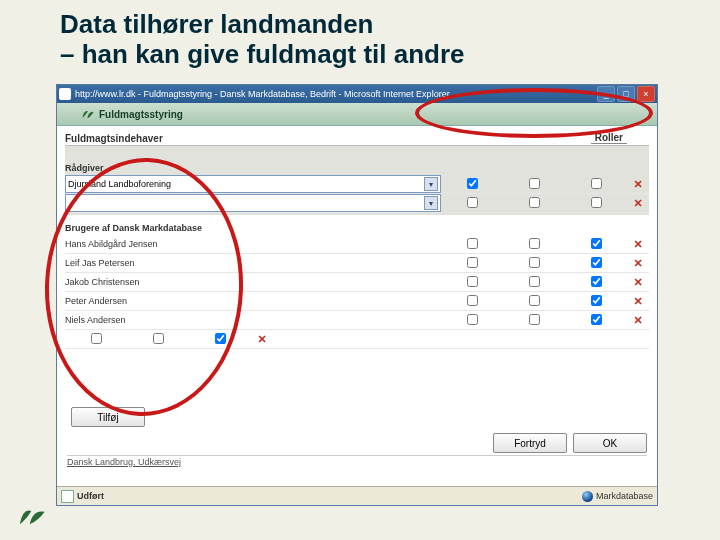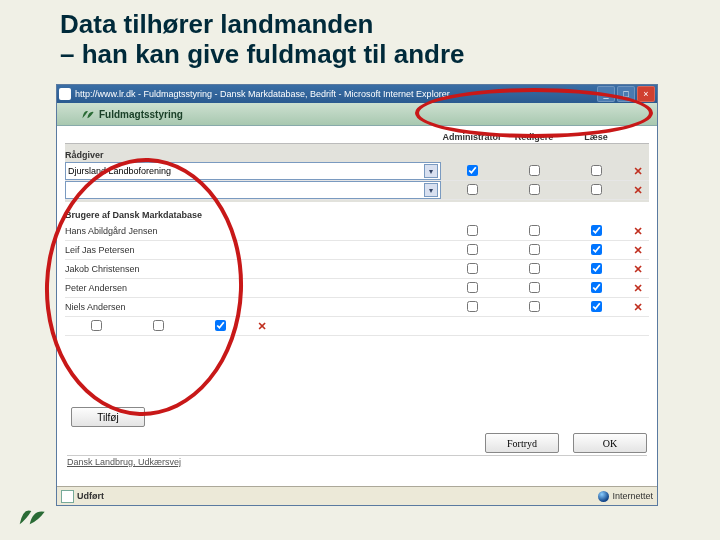--- a/index.html
+++ b/index.html
@@ -66,39 +66,39 @@
     display:flex;font-weight:bold;font-size:10px;color:#333;
     border-bottom:1px solid #bbb;
     height:16px;align-items:flex-end;
     padding-bottom:1px;
   }
   .sec-hdr .left{flex:1;}
   .col{
     width:62px;text-align:center;font-weight:bold;font-size:9px;color:#333;
   }
   .colx{width:22px;}
-  .sub-label{font-weight:bold;font-size:9px;color:#333;margin-top:4px;margin-bottom:2px;}
+  .sub-label{font-weight:bold;font-size:9px;color:#333;margin-top:15px;margin-bottom:2px;}
   .row{
     display:flex;align-items:center;height:18px;border-bottom:1px solid #e6e6e6;
   }
   .row .name{flex:1;font-size:9px;color:#333;padding-left:0;}
   .row .dd{flex:1;height:16px;border:1px solid #7a9ac0;background:#fff;display:flex;align-items:center;justify-content:space-between;padding:0 2px;font-size:9px;}
   .row .dd .arrow{width:12px;height:12px;background:#d8e0f0;border:1px solid #7a9ac0;display:flex;align-items:center;justify-content:center;font-size:8px;color:#346;}
   .chk{
     width:62px;text-align:center;
   }
   .chk span, .chk input{margin:0;}
   input[type=checkbox]{width:11px;height:11px;}
   .xbtn{width:22px;text-align:center;color:#c03020;font-weight:bold;font-size:11px;cursor:pointer;}
   .row.advisor{background:#e2e2dc;}
   .row.advisor + .row.advisor{border-top:none;}
   .advisor-block{background:#e2e2dc;padding:2px 0;}
 
   .footer-btns{
-    position:absolute;right:10px;bottom:34px;display:flex;gap:14px;font-family:Liberation Serif, serif;
+    position:absolute;right:10px;bottom:34px;display:flex;gap:6px;
   }
   .btn{
     height:18px;min-width:56px;
     background:linear-gradient(#fdfdfd,#e4e4e4);
     border:1px solid #888;border-radius:2px;
     font-size:10px;display:flex;align-items:center;justify-content:center;
     padding:0 8px;
   }
   .tilf{
     position:absolute;left:14px;bottom:60px;
@@ -155,25 +155,25 @@
         <span class="leaf">
           <svg viewBox="0 0 20 16" width="14" height="12">
               <path d="M2 14 Q4 2 10 4 Q6 10 2 14 M9 14 Q11 4 18 5 Q14 12 9 14" fill="#2a6b35"></path>
             </svg>
         </span>
         <span>Fuldmagtsstyring</span>
       </div>
     </div>
 
     <div class="section">
-      <div class="sec-hdr" style="border-bottom:1px solid #bbb;height:14px;">
-        <div class="left"></div>
-        <div class="col">Administrator</div>
-        <div class="col">Redigere</div>
-        <div class="col">Læse</div>
+      <div class="sec-hdr">
+        <div class="left">Fuldmagtsindehaver</div>
+        <div style="text-align:center;">
+          <div style="border-bottom:1px solid #888;padding:0 4px;">Roller</div>
+        </div>
         <div class="colx"></div>
       </div>
 
       <div class="advisor-block">
         <div class="sub-label">Rådgiver</div>
         <div id="advisor-rows">
             <div class="row advisor">
               <div class="dd">
                 <span>Djursland Landboforening</span>
                 <span class="arrow">▾</span>
@@ -257,21 +257,21 @@
     </div>
   </div>
 
   <div class="ie-status">
     <div style="display:flex;align-items:center;gap:3px;font-weight:bold;">
       <span style="width:11px;height:11px;background:#fff;border:1px solid #7a9;"></span>
       <span>Udført</span>
     </div>
     <div class="zone">
       <span class="globe"></span>
-      <span>Internettet</span>
+      <span>Markdatabase</span>
     </div>
   </div>
 </div>
 
 <div class="annot a1"></div>
 <div class="annot a2"></div>
 
 <div class="slide-logo">
   <svg viewBox="0 0 36 24" width="30" height="20">
       <path d="M2 22 Q6 2 16 6 Q10 16 2 22 M14 22 Q18 4 32 7 Q24 18 14 22" fill="#2a6b35"></path>

